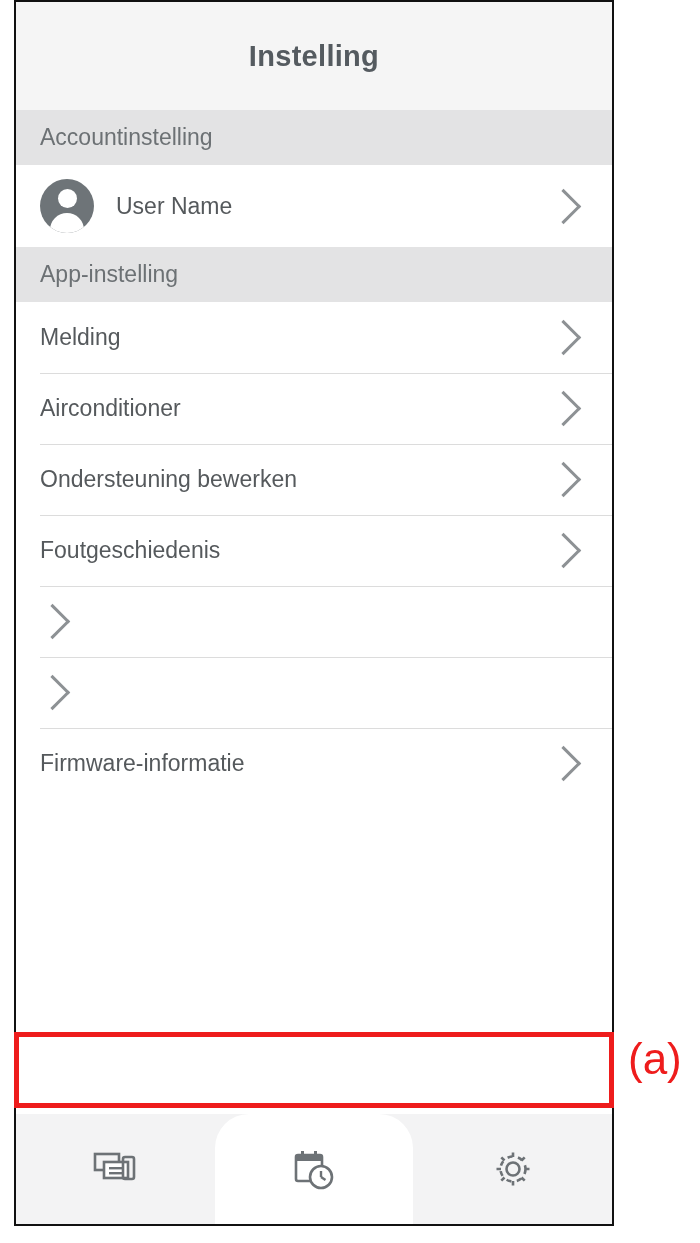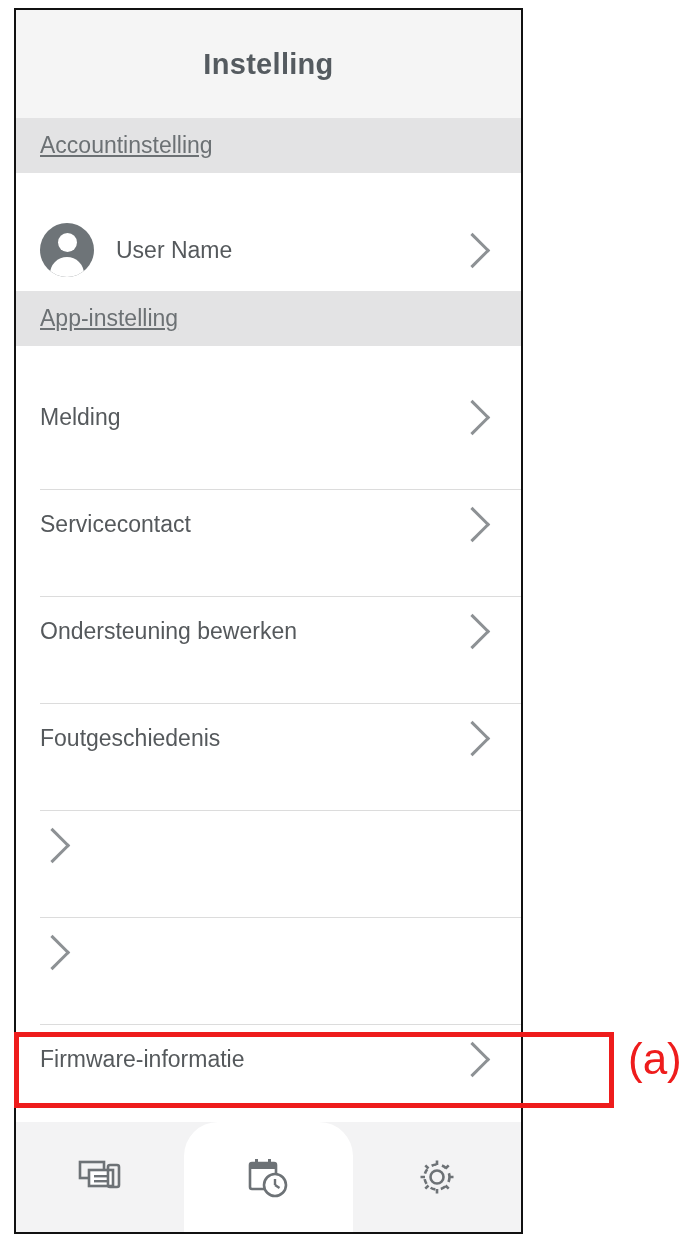--- a/index.html
+++ b/index.html
@@ -10,22 +10,22 @@
   body {
     width: 700px;
     height: 1243px;
     font-family: "Liberation Sans", sans-serif;
     position: relative;
     overflow: hidden;
   }
   .phone {
     position: absolute;
     left: 14px;
-    top: 8px;
-    width: 509px;
+    top: 0;
+    width: 600px;
     height: 1226px;
     border: 2px solid #111111;
     background: #ffffff;
     box-sizing: border-box;
     overflow: hidden;
   }
   .header {
     height: 108px;
     background: #f5f5f5;
     display: flex;
@@ -43,31 +43,29 @@
     background: #e3e3e4;
     height: 55px;
     display: flex;
     align-items: center;
     padding-left: 24px;
     box-sizing: border-box;
   }
   .section-header span {
     font-size: 23px;
     color: #6c7174;
-    text-decoration: underline;
   }
   .row {
     height: 71px;
     display: flex;
     align-items: center;
     padding: 0 22px 0 24px;
     box-sizing: border-box;
     background: #ffffff;
     position: relative;
-    margin-top: 36px;
   }
   .row + .row::before {
     content: "";
     position: absolute;
     left: 24px;
     right: 0;
     top: 0;
     height: 1px;
     background: #dcdcdc;
   }
@@ -184,21 +182,21 @@
   </div>
 
   <div class="section-header">
     <span>App-instelling</span>
   </div>
   <div class="row">
     <div class="row-label">Melding</div>
     <div class="chevron"></div>
   </div>
   <div class="row">
-    <div class="row-label">Servicecontact</div>
+    <div class="row-label">Airconditioner</div>
     <div class="chevron"></div>
   </div>
 
   <div class="row">
     <div class="row-label">Ondersteuning bewerken</div>
     <div class="chevron"></div>
   </div>
   <div class="row">
     <div class="row-label">Foutgeschiedenis</div>
     <div class="chevron"></div>

